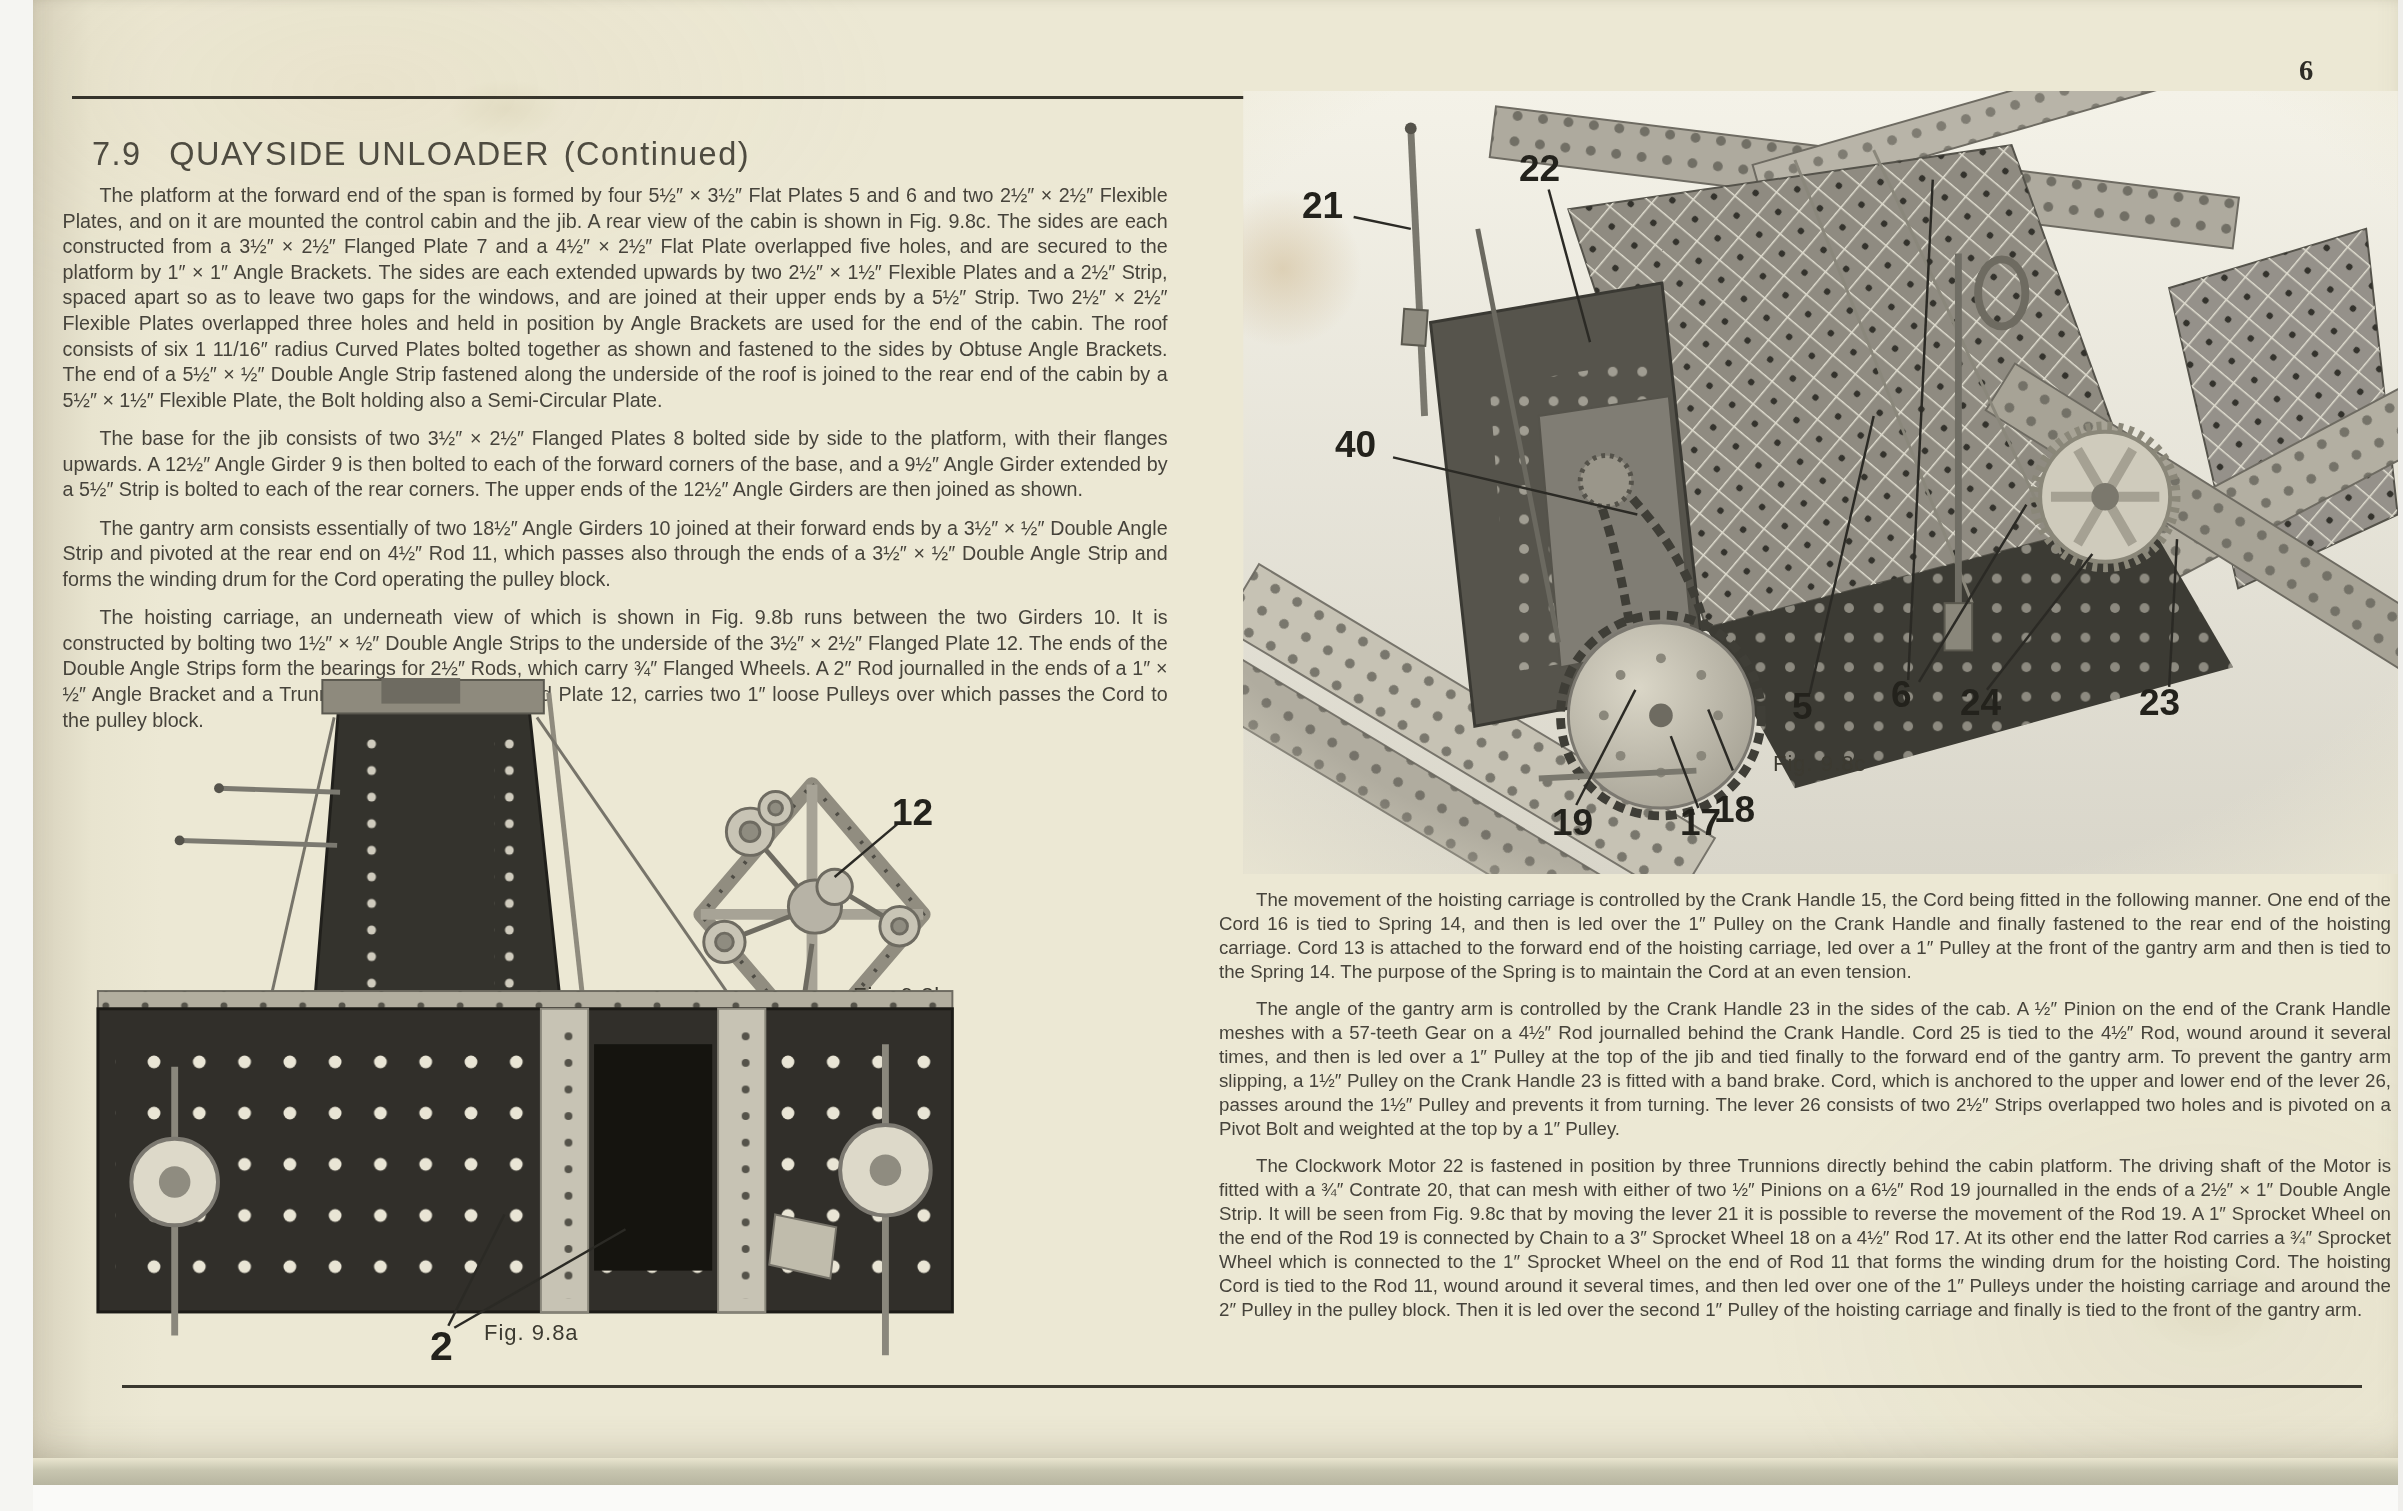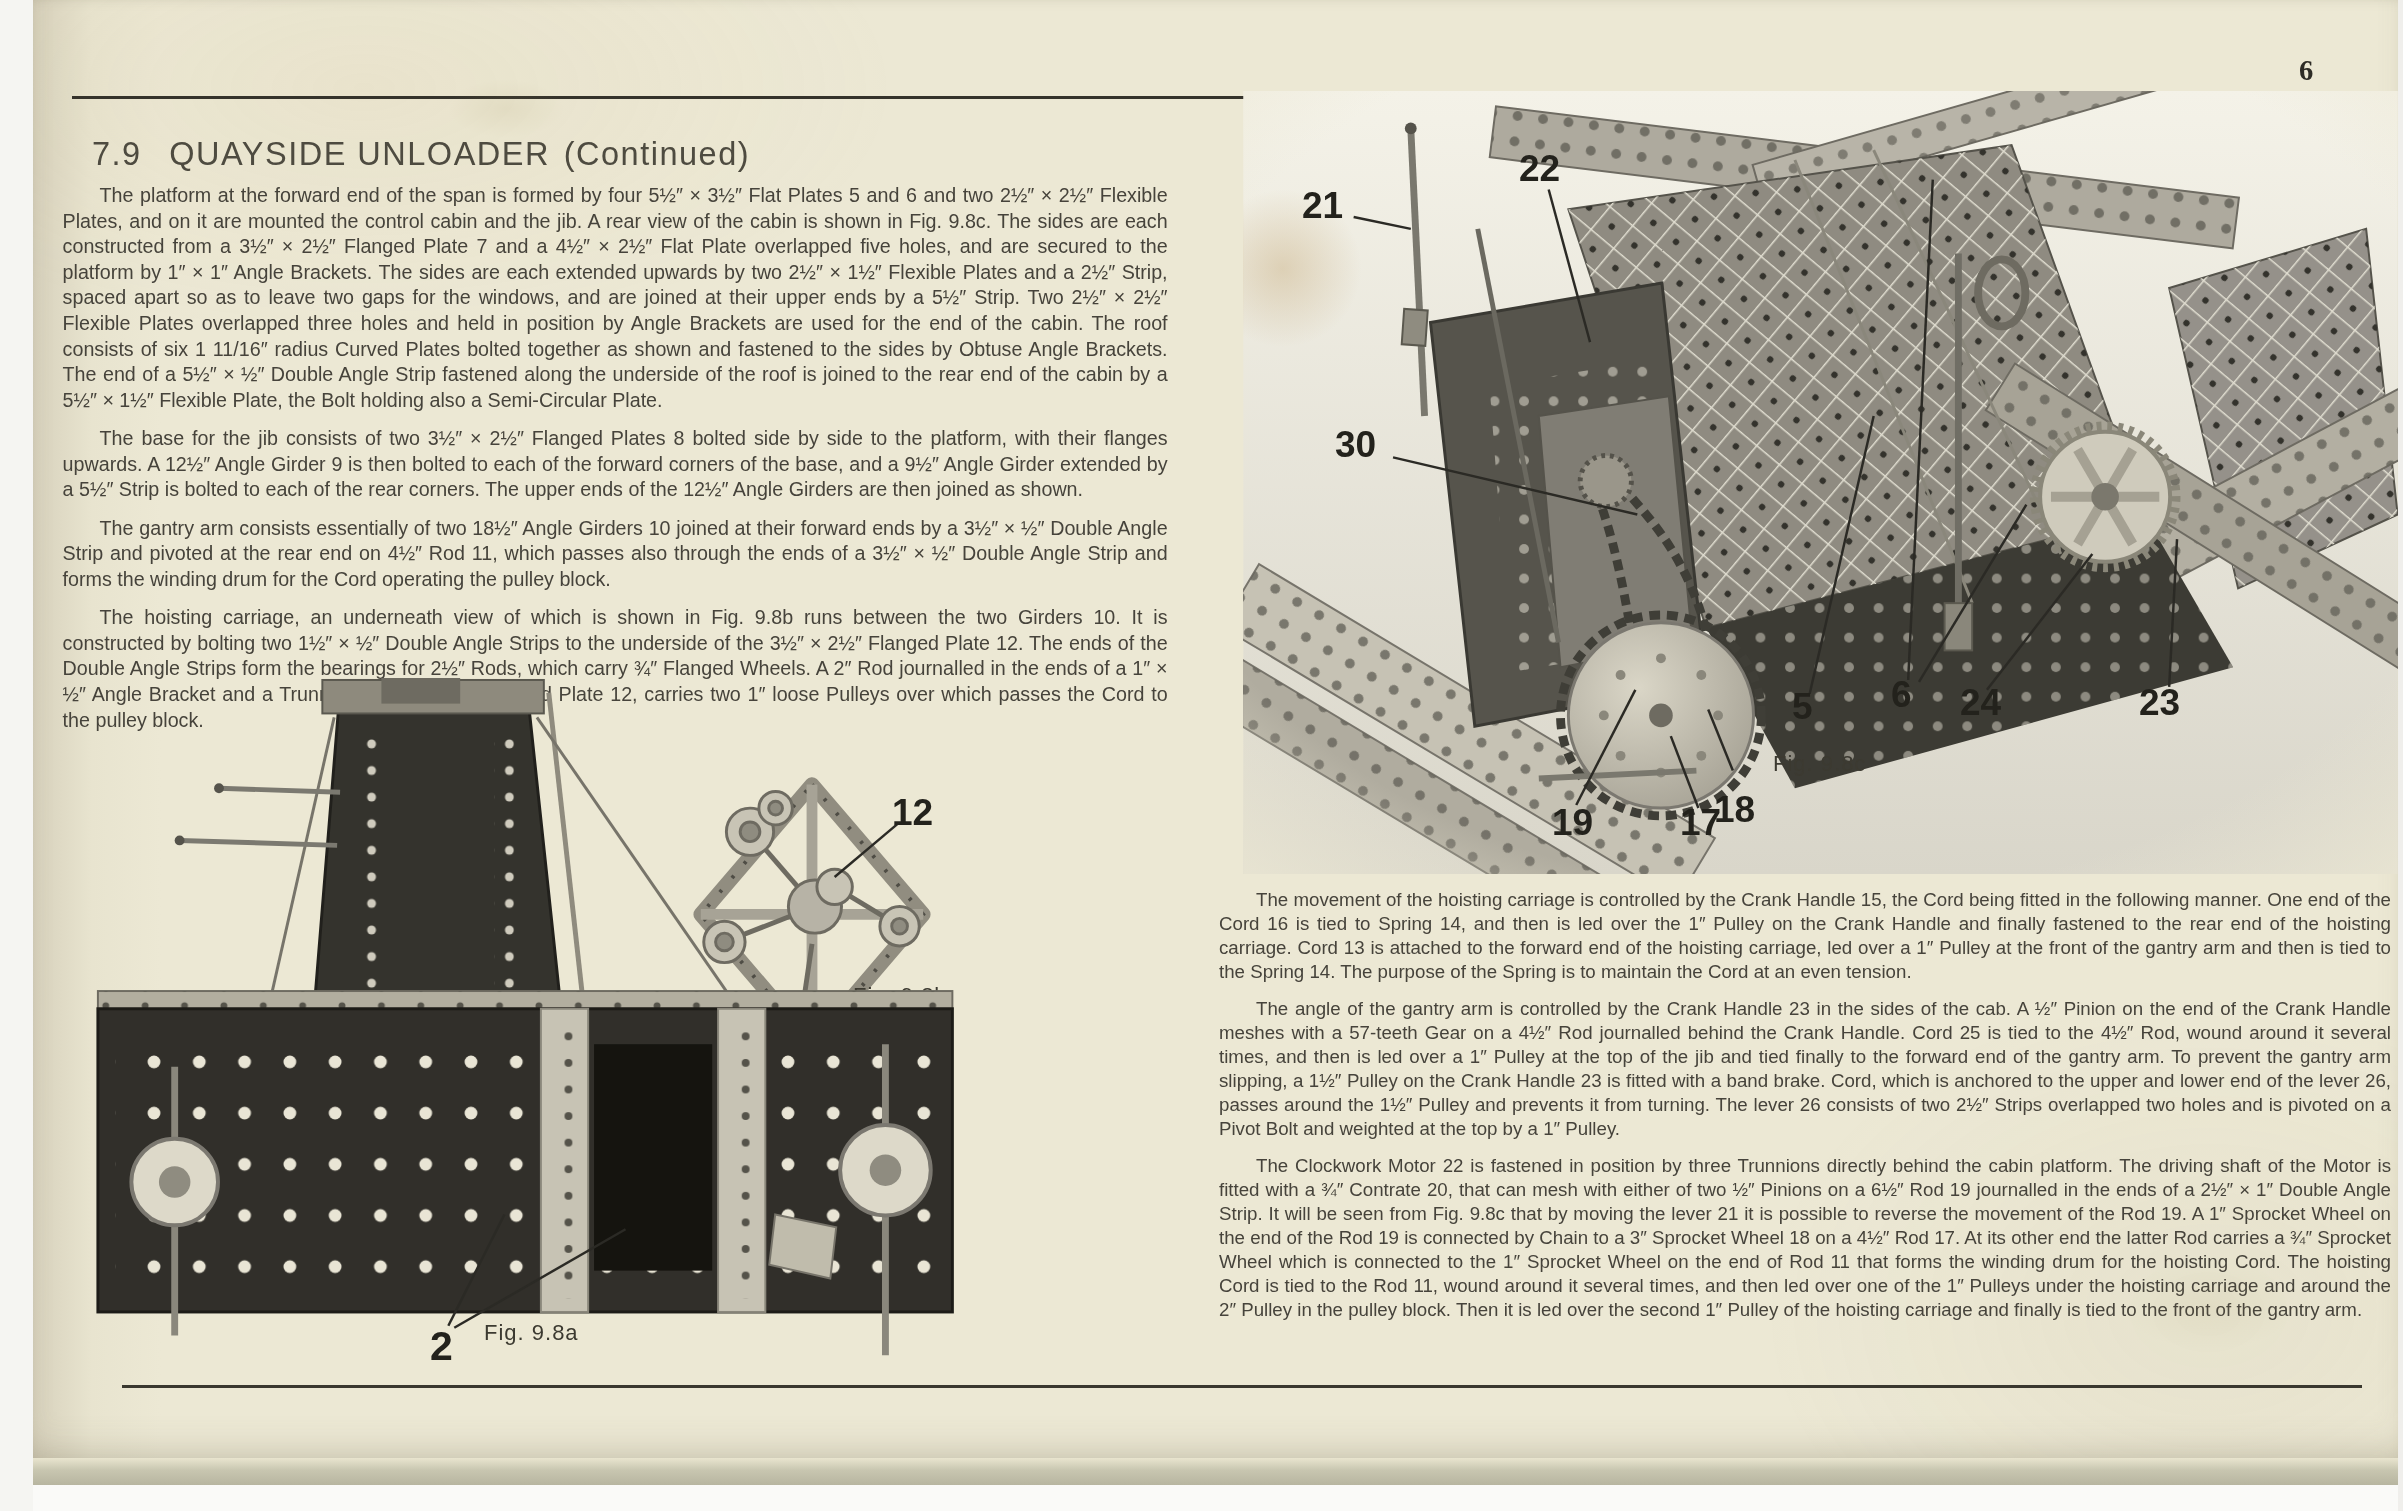--- a/index.html
+++ b/index.html
@@ -209,21 +209,21 @@
         <line x1="338" y1="725" x2="398" y2="608"></line>
         <line x1="462" y1="728" x2="434" y2="655"></line>
         <line x1="497" y1="690" x2="472" y2="628"></line>
       </g>
 
       <rect x="0" y="0" width="1172" height="795" fill="url(#phvig)"></rect>
     </svg>
 
     <span class="fig-label" style="left:1269px;top:187px;">21</span>
     <span class="fig-label" style="left:1486px;top:150px;">22</span>
-    <span class="fig-label" style="left:1302px;top:426px;">30</span>
+    <span class="fig-label" style="left:1302px;top:426px;">40</span>
     <span class="fig-label" style="left:1759px;top:688px;">5</span>
     <span class="fig-label" style="left:1858px;top:676px;">6</span>
     <span class="fig-label" style="left:1927px;top:684px;">24</span>
     <span class="fig-label" style="left:2106px;top:684px;">23</span>
     <span class="fig-label" style="left:1519px;top:804px;">19</span>
     <span class="fig-label" style="left:1647px;top:804px;">17</span>
     <span class="fig-label" style="left:1681px;top:766px;margin-top:25px;">18</span>
     <span class="fig-caption" style="left:1740px;top:753px;">Fig. 9.8c</span>
 
     <svg class="fig fig-b" viewBox="0 0 250 330">

